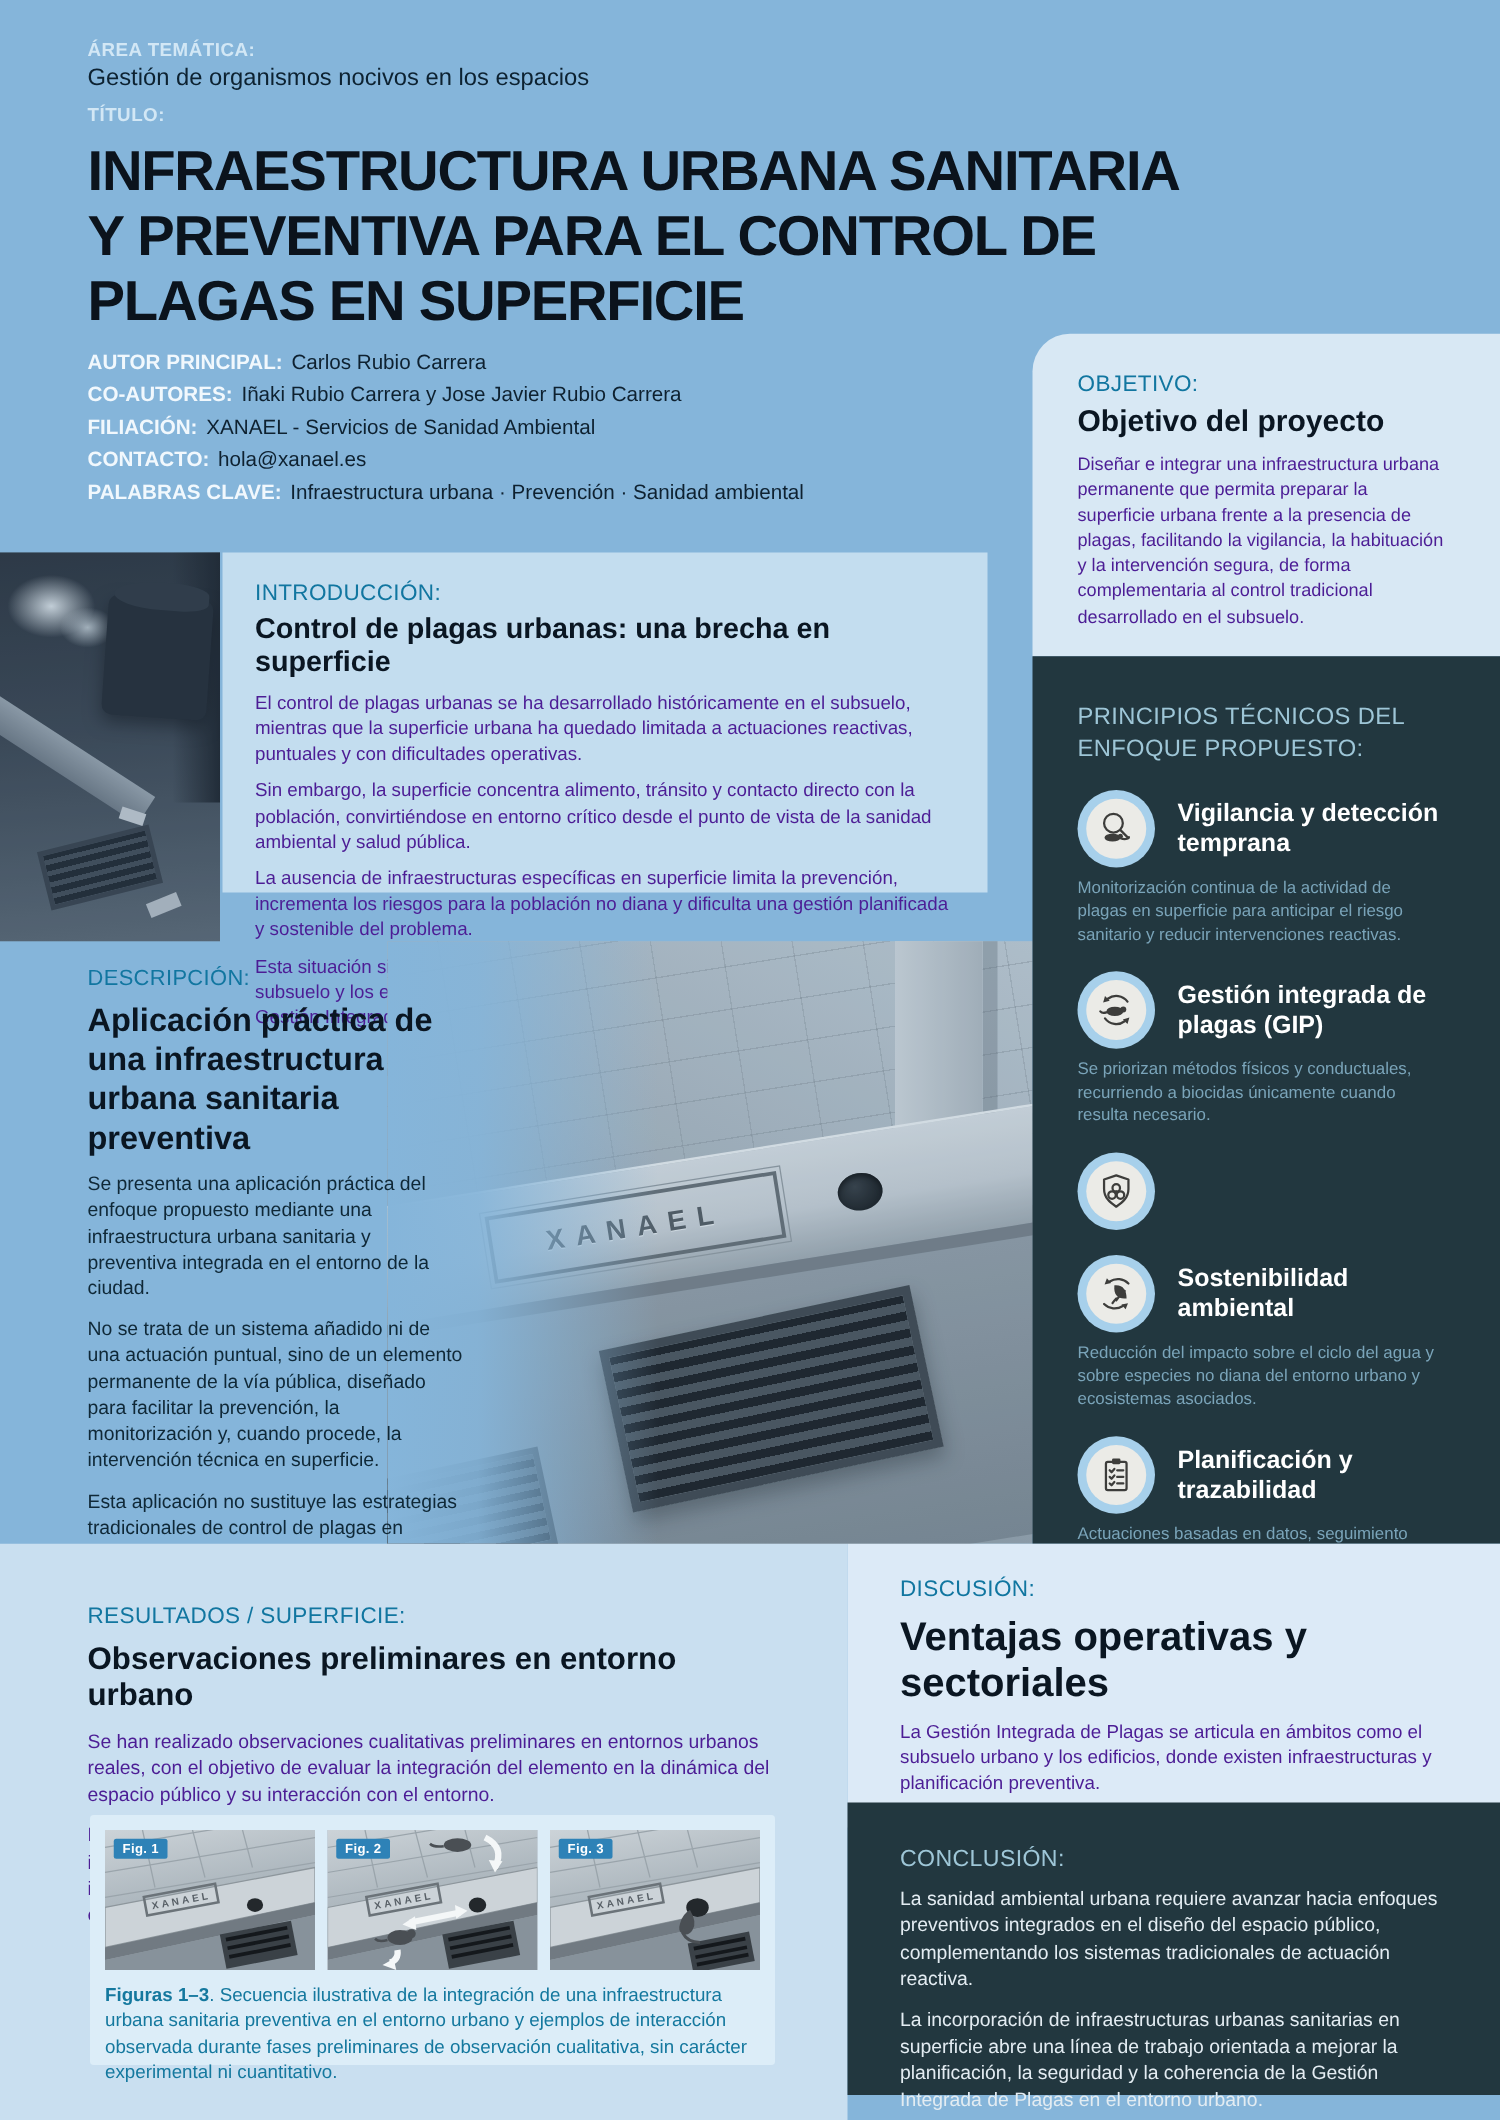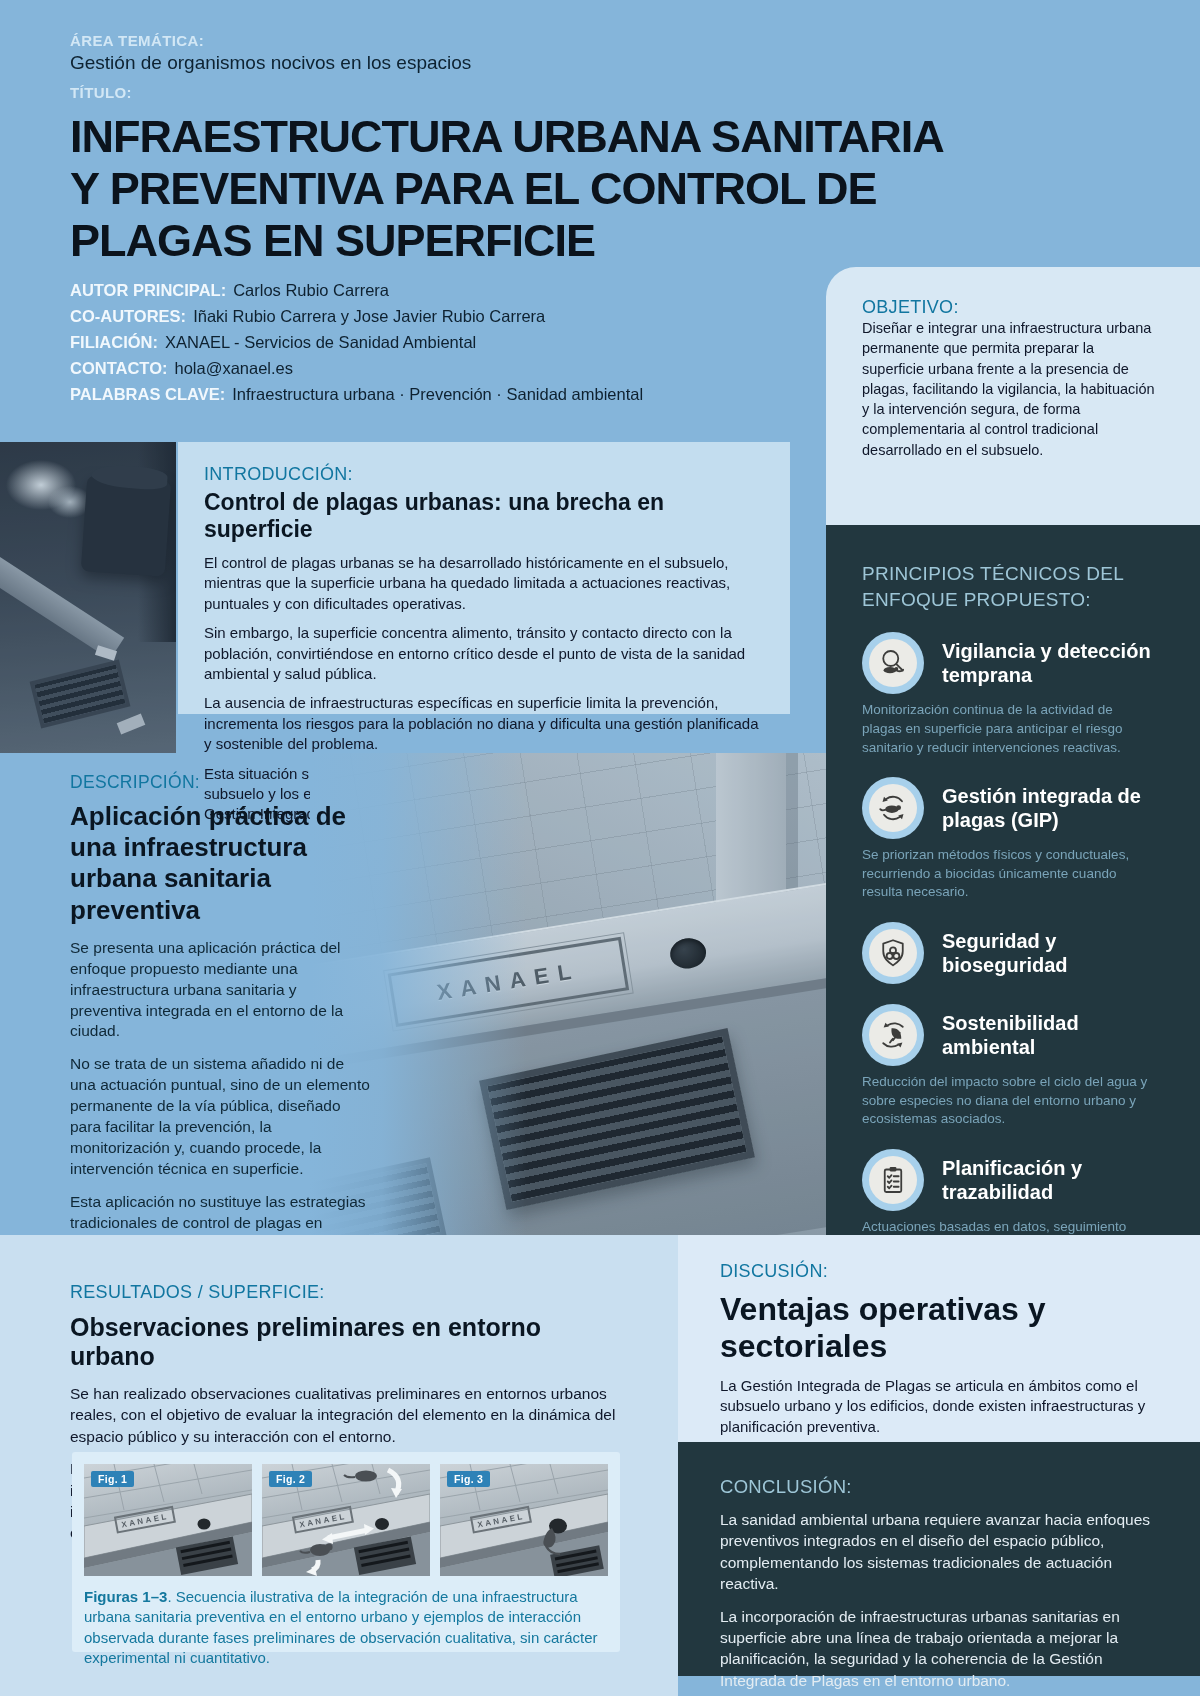--- a/index.html
+++ b/index.html
@@ -15,21 +15,21 @@
   .hdr-label{font-size:15px; font-weight:700; letter-spacing:.4px; color:#d9ecf8; opacity:.92;}
   .hdr-value{font-size:19px; color:#0d2231; margin-top:3px;}
   .title{font-size:45px; line-height:1.16; font-weight:700; color:#0b131c; letter-spacing:-1px;}
   .meta-row{display:flex; gap:7px; font-size:16.5px; line-height:26px; white-space:nowrap;}
   .meta-label{color:#f1f8fd; font-weight:700;}
   .meta-value{color:#0e2130;}
 
   
   .sec-label{font-size:18px; font-weight:400; color:#1176a0; letter-spacing:.3px;}
   .sec-title{font-weight:700; color:#0a1622;}
-  .para{color:#0f172a;}
+  .para{color:#4c1d95;}
 
   
   .intro-panel{left:178px; top:442px; width:612px; height:272px; background:#c3ddef; padding:22px 26px 0 26px; box-sizing:border-box;}
   .intro-panel .sec-title{font-size:23px; margin:4px 0 10px 0;}
   .intro-panel .para{font-size:15px; line-height:1.36; margin:0 0 9px 0;}
 
   .objetivo-panel{left:826px; top:267px; width:374px; height:258px; background:#d8e8f4;
     border-top-left-radius:30px; padding:30px 40px 0 36px; box-sizing:border-box;}
   .objetivo-panel .sec-title{font-size:24px; margin:6px 0 10px 0;}
   .objetivo-panel .para{font-size:14.5px; line-height:1.4; margin:0;}
@@ -180,20 +180,21 @@
     <div class="sec-label">INTRODUCCIÓN:</div>
     <div class="sec-title">Control de plagas urbanas: una brecha en superficie</div>
     <p class="para">El control de plagas urbanas se ha desarrollado históricamente en el subsuelo, mientras que la superficie urbana ha quedado limitada a actuaciones reactivas, puntuales y con dificultades operativas.</p>
     <p class="para">Sin embargo, la superficie concentra alimento, tránsito y contacto directo con la población, convirtiéndose en entorno crítico desde el punto de vista de la sanidad ambiental y salud pública.</p>
     <p class="para">La ausencia de infraestructuras específicas en superficie limita la prevención, incrementa los riesgos para la población no diana y dificulta una gestión planificada y sostenible del problema.</p>
     <p class="para">Esta situación sitúa a la superficie urbana como una capa intermedia clave entre el subsuelo y los edificios, cuya falta de estructuración dificulta la continuidad de la Gestión Integrada de Plagas.</p>
   </div>
 
   <div class="abs objetivo-panel">
     <div class="sec-label">OBJETIVO:</div>
+    <div class="sec-title">Objetivo del proyecto</div>
     <p class="para">Diseñar e integrar una infraestructura urbana permanente que permita preparar la superficie urbana frente a la presencia de plagas, facilitando la vigilancia, la habituación y la intervención segura, de forma complementaria al control tradicional desarrollado en el subsuelo.</p>
   </div>
 
   <div class="abs photo-mid">
     <div class="abs tiles"></div>
     <div class="abs pillar"></div>
     <div class="abs asphalt"></div>
     <div class="abs curb-band">
       <div class="plate">
           <span>XANAEL</span>
@@ -260,23 +261,20 @@
           <div class="p-icon-inner">
         <svg width="36" height="36" viewBox="0 0 48 48">
           <path class="ln" d="M24 7 l13 4.5 v10 c0 9.5 -6.5 14.5 -13 19 c-6.5 -4.5 -13 -9.5 -13 -19 v-10 z"></path>
           <circle class="ln" cx="24" cy="20.5" r="4" stroke-width="2"></circle>
           <circle class="ln" cx="19.5" cy="28" r="4" stroke-width="2"></circle>
           <circle class="ln" cx="28.5" cy="28" r="4" stroke-width="2"></circle>
           <circle class="fl" cx="24" cy="25" r="2.2"></circle>
         </svg>
       </div>
         </div>
-      <div>
-        <div class="p-title">Seguridad y bioseguridad</div>
-      </div>
     </div>
 
     <div class="p-item">
       <div class="p-icon-ring">
           <div class="p-icon-inner">
         <svg width="36" height="36" viewBox="0 0 48 48">
           <path class="ln" d="M37 13 a16 16 0 0 0 -20 -2" stroke-width="1.8"></path>
           <polygon class="fl" points="14,7.5 18.5,12.5 11.5,14"></polygon>
           <path class="ln" d="M11 35 a16 16 0 0 0 20 2" stroke-width="1.8"></path>
           <polygon class="fl" points="34,40.5 29.5,35.5 36.5,34"></polygon>

